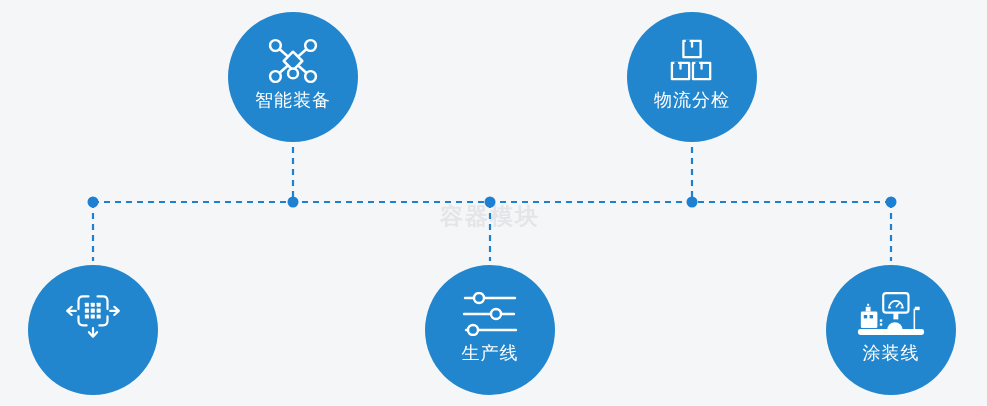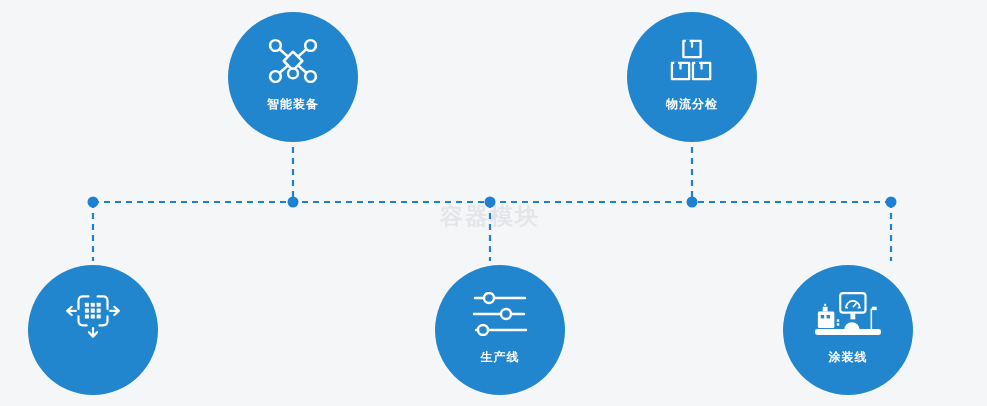--- a/index.html
+++ b/index.html
@@ -59,32 +59,31 @@
     cursor: pointer;
   }
   .node .icon-wrap {
     height: 54px;
     margin-top: 22px;
     display: flex;
     align-items: center;
     justify-content: center;
   }
   .node .label {
-    margin-top: 8px;
-    font-size: 12px;
-    font-weight: bold;
+    font-size: 18px;
+    font-weight: normal;
     letter-spacing: 1px;
     color: var(--label);
     white-space: nowrap;
   }
   .pos-top-left      { left: 228px; top: 12px;  }
   .pos-top-right     { left: 627px; top: 12px;  }
   .pos-bottom-left   { left: 28px;  top: 265px; }
-  .pos-bottom-center { left: 435px; top: 265px; }
-  .pos-bottom-right  { left: 783px; top: 265px; }
+  .pos-bottom-center { left: 425px; top: 265px; }
+  .pos-bottom-right  { left: 826px; top: 265px; }
   .icon { display: block; }
   .icon .st  { fill: none; stroke: #fff; stroke-width: 2.4; stroke-linecap: round; stroke-linejoin: round; }
   .icon .bg  { fill: var(--node-fill); }
   .icon .wf  { fill: #fff; }
 </style>
 </head>
 <body>
 
 <div class="stage">
 

